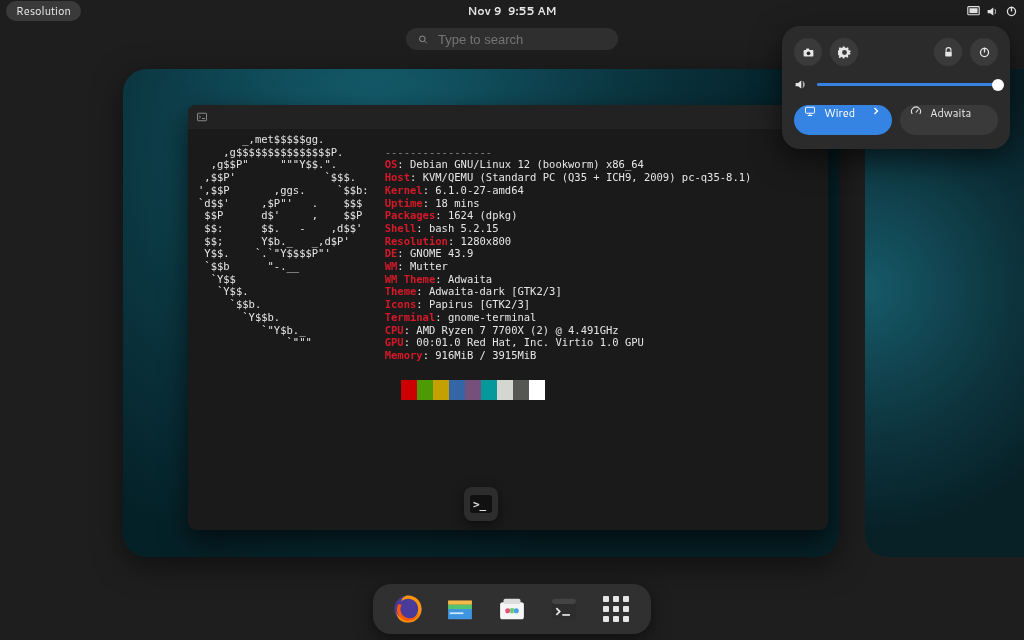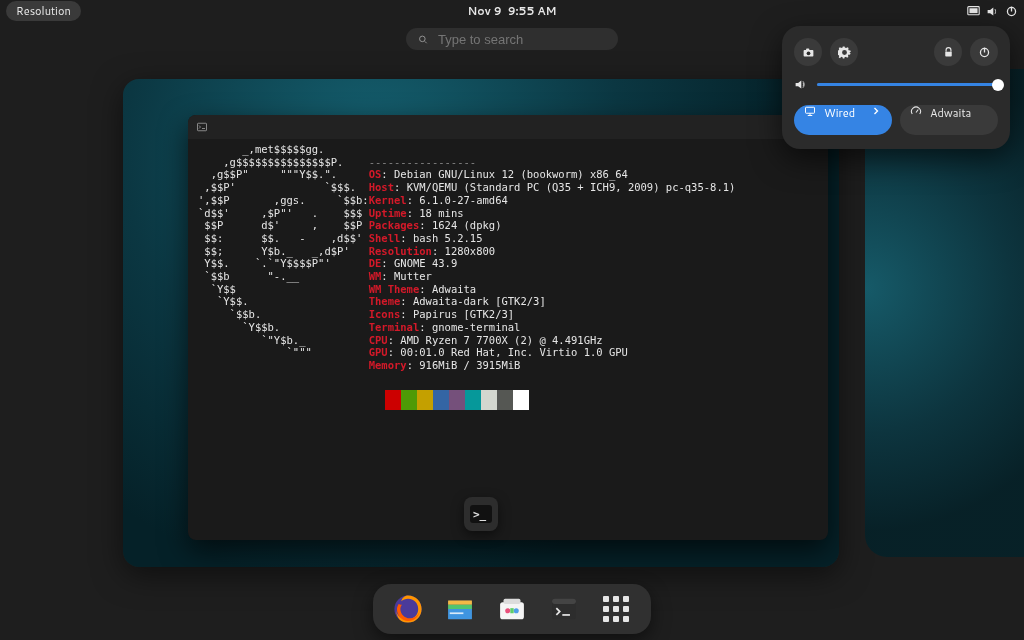--- a/index.html
+++ b/index.html
@@ -62,23 +62,23 @@
   .search svg { width: 11px; height: 11px; opacity: .7 }
   .search input {
     background: none; border: none; outline: none;
     color: #bdbdbd; font-size: 13px;
     width: 100%;
   }
 
   
   .workspace {
     position: absolute;
-    left: 123px; top: 79px;
+    left: 123px; top: 69px;
     width: 716px; height: 488px;
-    border-radius: 16px;
+    border-radius: 24px;
     background: radial-gradient(circle at 35% 15%, #156171 0%, #0b3742 40%, #052128 70%);
     box-shadow: 0 8px 30px rgba(0,0,0,.5);
     overflow: hidden;
   }
   .workspace-peek {
     position: absolute;
     left: 865px; top: 69px;
     width: 180px; height: 488px;
     border-radius: 22px;
     background: radial-gradient(circle at 0% 45%, #156171 0%, #0b3742 45%, #052128 75%);
@@ -110,21 +110,21 @@
     padding: 4px 10px 6px 10px;
     font-family: "Menlo","Consolas",monospace;
     font-size: 10.5px;
     line-height: 12.7px;
     color: #e6e6e6;
     white-space: pre;
     overflow: hidden;
     display: flex;
   }
   .ascii { color:#e6e6e6; }
-  .info { }
+  .info { margin-left: 16px;}
   .k { color: var(--red); font-weight: bold;}
   .v { color: #e6e6e6;}
   .divider { color:#888;}
   .swatches { display:flex; margin-top:6px;}
   .swatches span { width:16px; height:20px; display:inline-block;}
 
   
   .window-icon {
     position: absolute;
     left: 50%; transform: translateX(-50%);

